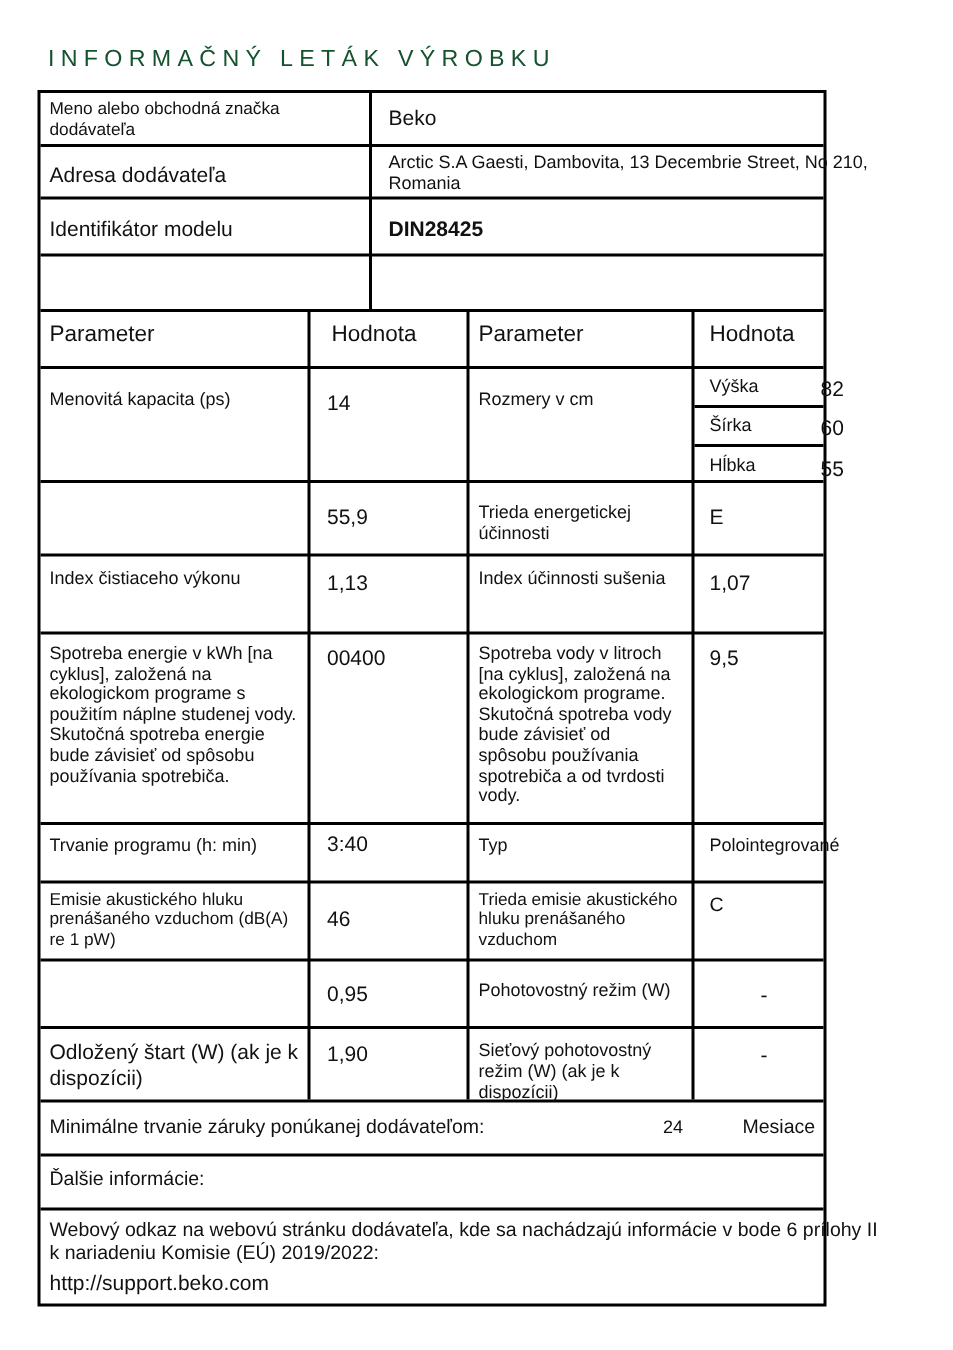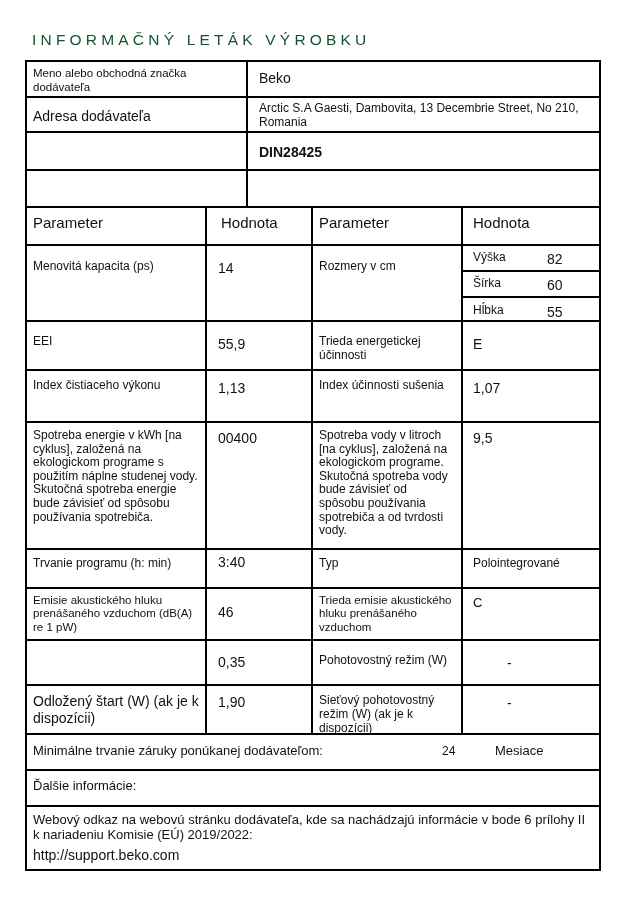--- a/index.html
+++ b/index.html
@@ -1,18 +1,18 @@
 <!DOCTYPE html>
 <html><head>
 <meta charset="utf-8">
 <style>
   html, body { margin: 0; padding: 0; background: #ffffff; }
   body { width: 635px; height: 900px; position: relative; overflow: hidden; font-family: "Liberation Sans", sans-serif; color: #111; }
   .title { position: absolute; left: 32px; top: 31px; font-size: 15.5px; letter-spacing: 4.2px; color: #14532d; }
-  .sheet { position: absolute; left: 25px; top: 60px; width: 576px; height: 811px; border: 2px solid #000; box-sizing: border-box; padding-left: 32px; }
+  .sheet { position: absolute; left: 25px; top: 60px; width: 526px; height: 811px; border: 2px solid #000; box-sizing: border-box; padding-left: 32px; }
   .cell { position: absolute; box-sizing: border-box; padding: 0 6px; }
   .hl { position: absolute; left: 0; right: 0; height: 0; border-top: 2px solid #000; }
   .vl { position: absolute; width: 0; border-left: 2px solid #000; }
   .fs11 { font-size: 11.5px; line-height: 13.5px; }
   .fs12 { font-size: 12px; line-height: 14px; }
   .fs13 { font-size: 13px; line-height: 15px; }
   .fs14 { font-size: 14px; line-height: 16.5px; }
   .fs15 { font-size: 15px; line-height: 17px; }
   .bold { font-weight: bold; }
   .subhl { position: absolute; height: 0; border-top: 2px solid #000; }
@@ -48,40 +48,40 @@
 
   <div class="subhl" style="left:436px; right:0; top:208px"></div>
   <div class="subhl" style="left:436px; right:0; top:234px"></div>
 
   <div class="cell fs11" style="left:0; top:5px; width:219px">Meno alebo obchodná značka dodávateľa</div>
   <div class="cell fs14" style="left:0; top:46px; width:219px">Adresa dodávateľa</div>
 
   <div class="cell fs14" style="left:226px; top:8px; width:340px">Beko</div>
   <div class="cell fs12" style="left:226px; top:40px; width:344px; line-height:13.5px">Arctic S.A  Gaesti, Dambovita, 13 Decembrie Street, No 210, Romania</div>
 
+  <div class="cell fs14" style="left:0; top:82px; width:219px">Identifikátor modelu</div>
   <div class="cell fs14 bold" style="left:226px; top:82px; width:340px">DIN28425</div>
 
   <div class="cell fs14" style="left:226px; top:116px; width:340px"></div>
 
   <div class="cell fs15" style="left:0; top:152px; width:178px">Parameter</div>
   <div class="cell fs15" style="left:188px; top:152px; width:96px">Hodnota</div>
   <div class="cell fs15" style="left:286px; top:152px; width:148px">Parameter</div>
   <div class="cell fs15" style="left:440px; top:152px; width:130px">Hodnota</div>
 
   <div class="cell fs12" style="left:0; top:197px; width:178px">Menovitá kapacita (ps)</div>
   <div class="cell fs14" style="left:185px; top:198px; width:96px">14</div>
   <div class="cell fs12" style="left:286px; top:197px; width:148px">Rozmery v cm</div>
   <div class="cell fs12" style="left:440px; top:188px; width:60px">Výška</div>
   <div class="cell fs14" style="left:514px; top:189px; width:50px">82</div>
   <div class="cell fs12" style="left:440px; top:214px; width:60px">Šírka</div>
   <div class="cell fs14" style="left:514px; top:215px; width:50px">60</div>
   <div class="cell fs12" style="left:440px; top:241px; width:60px">Hĺbka</div>
   <div class="cell fs14" style="left:514px; top:242px; width:50px">55</div>
 
-  <div class="cell fs12" style="left:0; top:272px; width:178px">EEI</div>
   <div class="cell fs14" style="left:185px; top:274px; width:96px">55,9</div>
   <div class="cell fs12" style="left:286px; top:272px; width:148px">Trieda energetickej účinnosti</div>
   <div class="cell fs14" style="left:440px; top:274px; width:130px">E</div>
 
   <div class="cell fs12" style="left:0; top:316px; width:178px">Index čistiaceho výkonu</div>
   <div class="cell fs14" style="left:185px; top:318px; width:96px">1,13</div>
   <div class="cell fs12" style="left:286px; top:316px; width:148px">Index účinnosti sušenia</div>
   <div class="cell fs14" style="left:440px; top:318px; width:130px">1,07</div>
 
   <div class="cell fs12" style="left:0; top:367px; width:178px; line-height:13.6px">Spotreba energie v kWh [na cyklus], založená na ekologickom programe s použitím náplne studenej vody. Skutočná spotreba energie bude závisieť od spôsobu používania spotrebiča.</div>
@@ -92,21 +92,21 @@
   <div class="cell fs12" style="left:0; top:494px; width:178px">Trvanie programu (h: min)</div>
   <div class="cell fs14" style="left:185px; top:492px; width:96px">3:40</div>
   <div class="cell fs12" style="left:286px; top:494px; width:148px">Typ</div>
   <div class="cell fs12" style="left:440px; top:494px; width:130px">Polointegrované</div>
 
   <div class="cell fs11" style="left:0; top:532px; width:178px; line-height:13.3px">Emisie akustického hluku prenášaného vzduchom (dB(A) re 1 pW)</div>
   <div class="cell fs14" style="left:185px; top:542px; width:96px">46</div>
   <div class="cell fs11" style="left:286px; top:532px; width:148px; line-height:13.3px">Trieda emisie akustického hluku prenášaného vzduchom</div>
   <div class="cell fs13" style="left:440px; top:533px; width:130px">C</div>
 
-  <div class="cell fs14" style="left:185px; top:592px; width:96px">0,35</div>
+  <div class="cell fs14" style="left:185px; top:592px; width:96px">0,95</div>
   <div class="cell fs12" style="left:286px; top:591px; width:148px">Pohotovostný režim (W)</div>
   <div class="cell fs14" style="left:474px; top:593px; width:60px">-</div>
 
   <div class="cell fs14" style="left:0; top:631px; width:178px">Odložený štart (W) (ak je k dispozícii)</div>
   <div class="cell fs14" style="left:185px; top:632px; width:96px">1,90</div>
   <div class="cell fs12" style="left:286px; top:631px; width:148px">Sieťový pohotovostný režim (W) (ak je k dispozícii)</div>
   <div class="cell fs14" style="left:474px; top:633px; width:60px">-</div>
 
   <div class="cell fs13" style="left:0; top:681px; width:420px">Minimálne trvanie záruky ponúkanej dodávateľom:</div>
   <div class="cell fs12" style="left:409px; top:682px; width:40px">24</div>

